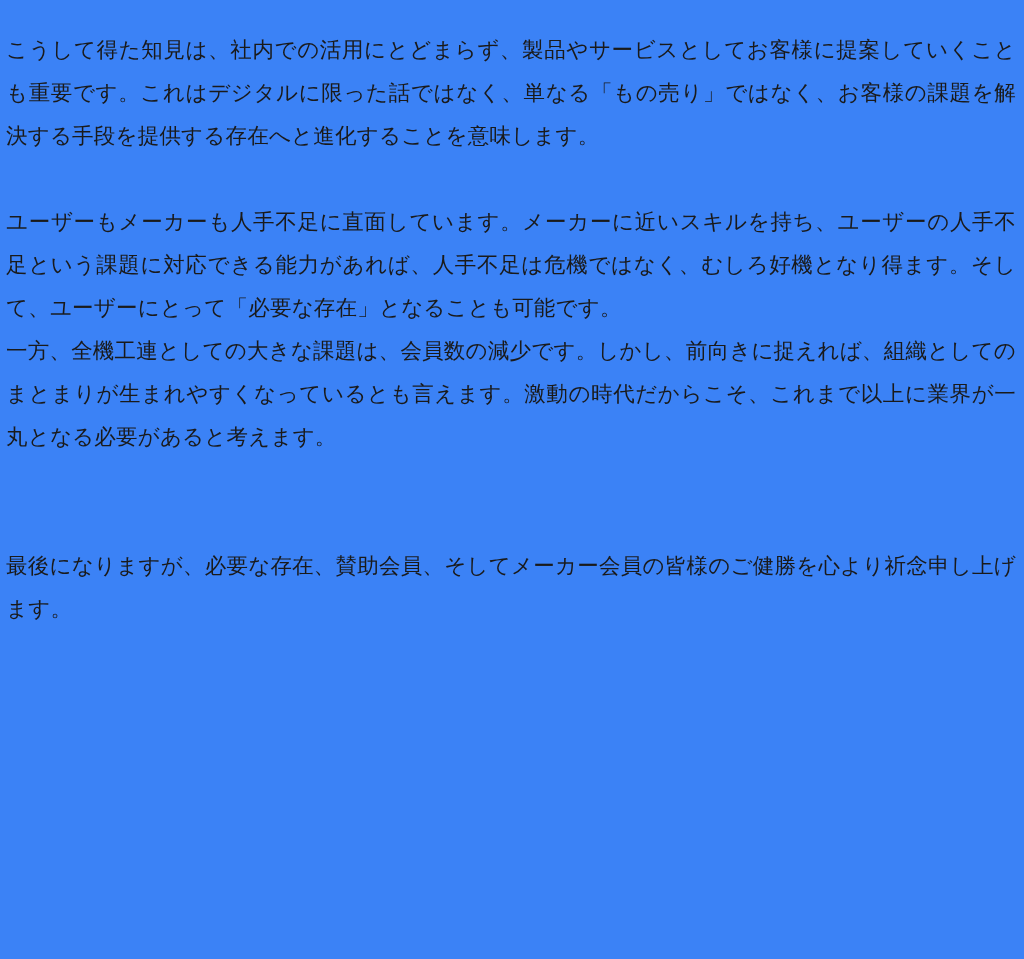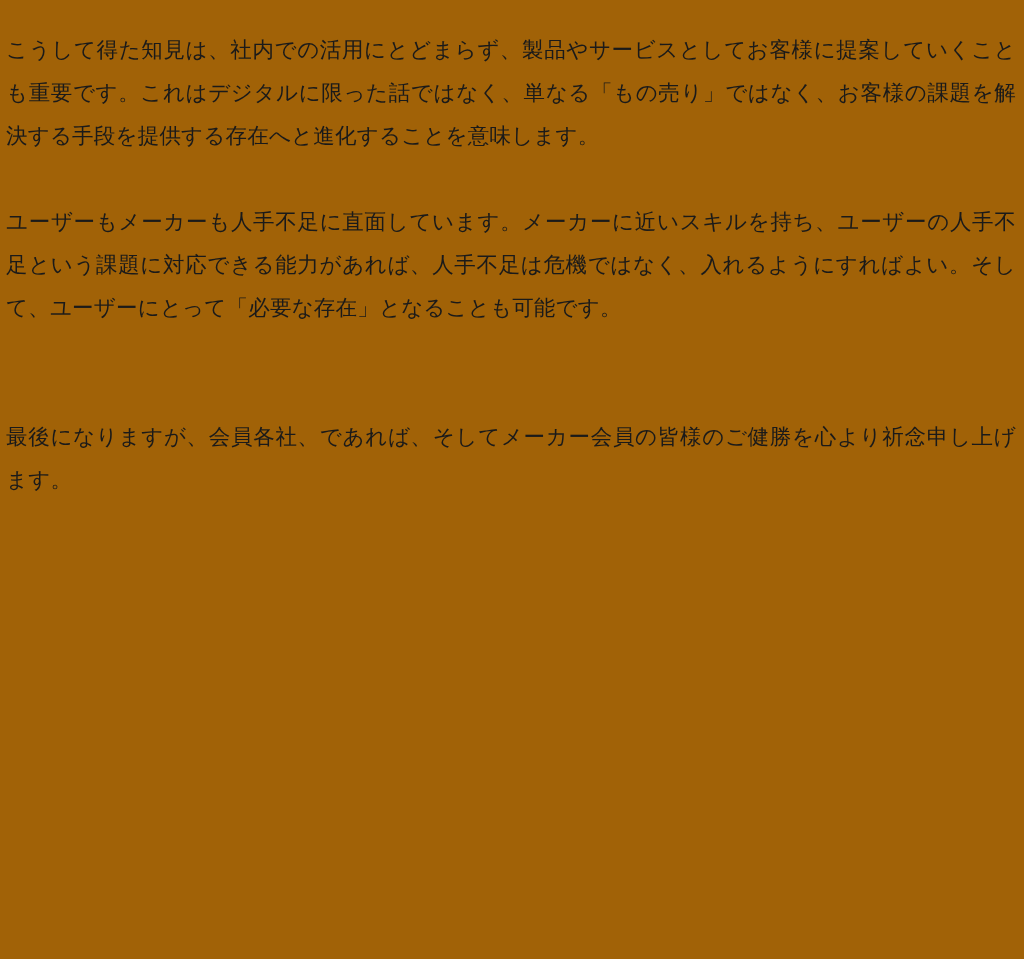--- a/index.html
+++ b/index.html
@@ -12,21 +12,21 @@
     height: 959px;
     font-family: "DejaVu Sans", "Liberation Sans", sans-serif;
     color: #1a1a1a;
     overflow: hidden;
   }
   .page {
     box-sizing: border-box;
     width: 1024px;
     height: 959px;
     padding: 28px 8px 0 6px;
-    background: #a16207;
+    background: #3b82f6;
   }
   .doc-body {
     font-size: 21.5px;
     line-height: 43px;
     letter-spacing: 0.2px;
     text-align: justify;
     text-justify: inter-character;
   }
   .para {
     margin: 0;
@@ -46,22 +46,23 @@
 <body>
 
 <div class="page">
   <div class="doc-body">
 
     <p class="para">こうして得た知見は、社内での活用にとどまらず、製品やサービスとしてお客様に提案していくことも重要です。これはデジタルに限った話ではなく、単なる「もの売り」ではなく、お客様の課題を解決する手段を提供する存在へと進化することを意味します。</p>
 
 
     <div class="spacer-block"></div>
 
-    <p class="para">ユーザーもメーカーも人手不足に直面しています。メーカーに近いスキルを持ち、ユーザーの人手不足という課題に対応できる能力があれば、人手不足は危機ではなく、入れるようにすればよい。そして、ユーザーにとって「必要な存在」となることも可能です。</p>
+    <p class="para">ユーザーもメーカーも人手不足に直面しています。メーカーに近いスキルを持ち、ユーザーの人手不足という課題に対応できる能力があれば、人手不足は危機ではなく、むしろ好機となり得ます。そして、ユーザーにとって「必要な存在」となることも可能です。</p>
 
+    <p class="para">一方、全機工連としての大きな課題は、会員数の減少です。しかし、前向きに捉えれば、組織としてのまとまりが生まれやすくなっているとも言えます。激動の時代だからこそ、これまで以上に業界が一丸となる必要があると考えます。</p>
 
 
     <div class="spacer-block tall"></div>
 
-    <p class="para">最後になりますが、会員各社、であれば、そしてメーカー会員の皆様のご健勝を心より祈念申し上げます。</p>
+    <p class="para">最後になりますが、必要な存在、賛助会員、そしてメーカー会員の皆様のご健勝を心より祈念申し上げます。</p>
 
   </div>
 </div>
 
 </body></html>

